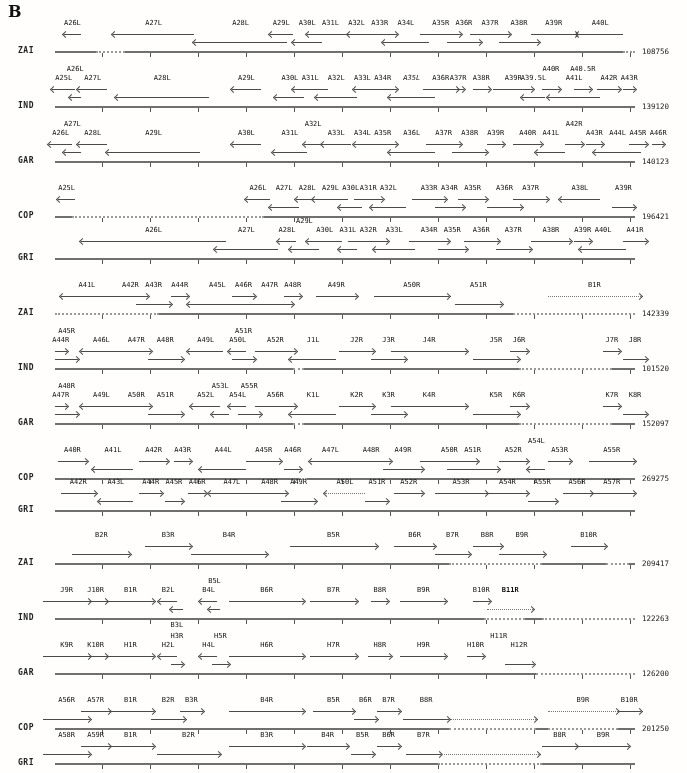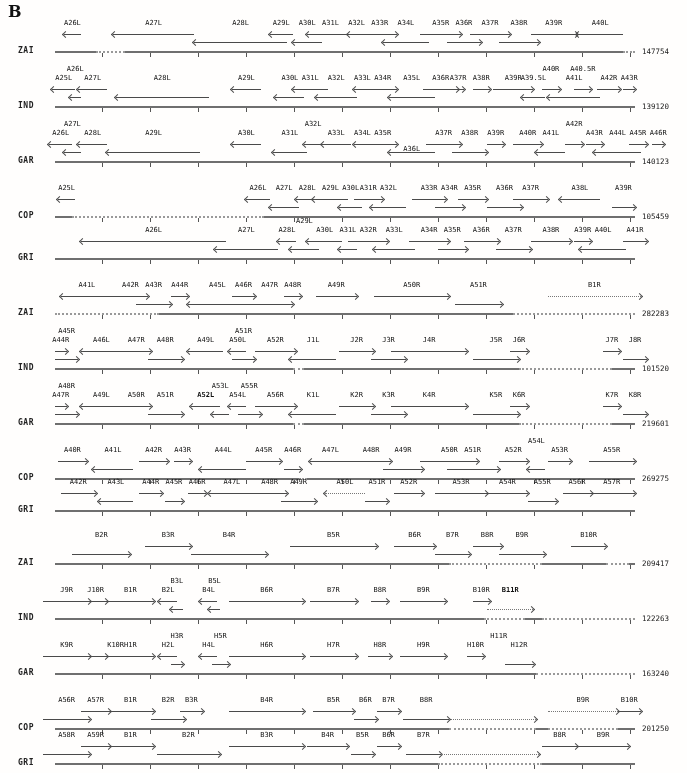--- a/index.html
+++ b/index.html
@@ -25,21 +25,21 @@
   .arr.L::after{left:-1px;transform:rotate(45deg);}
   .arr.R::after{right:-1px;transform:rotate(225deg);}
 </style>
 </head>
 <body>
 
 <div id="figure">
   <div id="panel-label">B</div>
 <div class="row" style="top: 11px;">
       <span class="strain">ZAI</span>
-      <span class="num">147754</span>
+      <span class="num">108756</span>
       <div class="track">
         <div class="seg" style="left: 0%; width: 7%;"></div>
         <div class="seg d" style="left: 7%; width: 5%;"></div>
         <div class="seg" style="left: 12%; width: 86%;"></div>
         <div class="seg d" style="left: 98%; width: 2%;"></div>
         <div class="ticks"></div>
         <span class="glabel t1" style="left: 3%;">A26L</span>
         <div class="arr L a1" style="left: 1.5%; width: 3%;"></div>
         <span class="glabel t1" style="left: 17%;">A27L</span>
         <div class="arr L a1" style="left: 10%; width: 14%;"></div>
@@ -90,21 +90,21 @@
         <span class="glabel t1" style="left: 40.5%;">A30L</span>
         <div class="arr L a2" style="left: 38%; width: 5%;"></div>
         <span class="glabel t1" style="left: 44%;">A31L</span>
         <div class="arr L a1" style="left: 41%; width: 6%;"></div>
         <span class="glabel t1" style="left: 48.5%;">A32L</span>
         <div class="arr L a2" style="left: 45%; width: 7%;"></div>
         <span class="glabel t1" style="left: 53%;">A33L</span>
         <div class="arr L a1" style="left: 51.5%; width: 3%;"></div>
         <span class="glabel t1" style="left: 56.5%;">A34R</span>
         <div class="arr R a1" style="left: 54%; width: 5%;"></div>
-        <span class="glabel t1" style="left: 61.5%;">A35L</span>
+        <span class="glabel t1" style="left: 61.5%; font-style: italic;">A35L</span>
         <div class="arr L a2" style="left: 57.5%; width: 8%;"></div>
         <span class="glabel t1" style="left: 66.5%;">A36R</span>
         <div class="arr R a1" style="left: 63.5%; width: 6%;"></div>
         <span class="glabel t1" style="left: 69.5%;">A37R</span>
         <div class="arr R a1" style="left: 68.5%; width: 2%;"></div>
         <span class="glabel t1" style="left: 73.5%;">A38R</span>
         <div class="arr R a1" style="left: 72%; width: 3%;"></div>
         <span class="glabel t1" style="left: 79%;">A39R</span>
         <div class="arr R a1" style="left: 75.5%; width: 7%;"></div>
         <span class="glabel t1" style="left: 82.5%;">A39.5L</span>
@@ -140,21 +140,21 @@
         <span class="glabel t1" style="left: 40.5%;">A31L</span>
         <div class="arr L a2" style="left: 37.5%; width: 6%;"></div>
         <span class="glabel t0" style="left: 44.5%;">A32L</span>
         <div class="arr L a1" style="left: 43%; width: 3%;"></div>
         <span class="glabel t1" style="left: 48.5%;">A33L</span>
         <div class="arr L a1" style="left: 46%; width: 5%;"></div>
         <span class="glabel t1" style="left: 53%;">A34L</span>
         <div class="arr L a1" style="left: 51.5%; width: 3%;"></div>
         <span class="glabel t1" style="left: 56.5%;">A35R</span>
         <div class="arr R a1" style="left: 54%; width: 5%;"></div>
-        <span class="glabel t1" style="left: 61.5%; margin-top: 16px;">A36L</span>
+        <span class="glabel t1" style="left: 61.5%;">A36L</span>
         <div class="arr L a2" style="left: 57.5%; width: 8%;"></div>
         <span class="glabel t1" style="left: 67%;">A37R</span>
         <div class="arr R a1" style="left: 64%; width: 6%;"></div>
         <span class="glabel t1" style="left: 71.5%;">A38R</span>
         <div class="arr R a2" style="left: 68.5%; width: 6%;"></div>
         <span class="glabel t1" style="left: 76%;">A39R</span>
         <div class="arr R a1" style="left: 74.5%; width: 3%;"></div>
         <span class="glabel t1" style="left: 81.5%;">A40R</span>
         <div class="arr R a1" style="left: 79%; width: 5%;"></div>
         <span class="glabel t1" style="left: 85.5%;">A41L</span>
@@ -166,21 +166,21 @@
         <span class="glabel t1" style="left: 97%;">A44L</span>
         <div class="arr L a2" style="left: 93%; width: 8%;"></div>
         <span class="glabel t1" style="left: 100.5%;">A45R</span>
         <div class="arr R a1" style="left: 99%; width: 3%;"></div>
         <span class="glabel t1" style="left: 104%;">A46R</span>
         <div class="arr R a1" style="left: 103%; width: 2%;"></div>
       </div>
     </div>
     <div class="row" style="top: 176px;">
       <span class="strain">COP</span>
-      <span class="num">105459</span>
+      <span class="num">196421</span>
       <div class="track">
         <div class="seg" style="left: 0%; width: 3%;"></div>
         <div class="seg d" style="left: 3%; width: 33%;"></div>
         <div class="seg" style="left: 36%; width: 64%;"></div>
         <div class="ticks"></div>
         <span class="glabel t1" style="left: 2%;">A25L</span>
         <div class="arr L a1" style="left: 0.5%; width: 3%;"></div>
         <span class="glabel t1" style="left: 35%;">A26L</span>
         <div class="arr L a1" style="left: 33%; width: 4%;"></div>
         <span class="glabel t1" style="left: 39.5%;">A27L</span>
@@ -245,21 +245,21 @@
         <span class="glabel t1" style="left: 91%;">A39R</span>
         <div class="arr R a1" style="left: 89.5%; width: 3%;"></div>
         <span class="glabel t1" style="left: 94.5%;">A40L</span>
         <div class="arr L a2" style="left: 90.5%; width: 8%;"></div>
         <span class="glabel t1" style="left: 100%;">A41R</span>
         <div class="arr R a1" style="left: 98%; width: 4%;"></div>
       </div>
     </div>
     <div class="row" style="top: 273px;">
       <span class="strain">ZAI</span>
-      <span class="num">282283</span>
+      <span class="num">142339</span>
       <div class="track">
         <div class="seg d" style="left: 0%; width: 18%;"></div>
         <div class="seg" style="left: 18%; width: 61%;"></div>
         <div class="seg d" style="left: 79%; width: 21%;"></div>
         <div class="ticks"></div>
         <span class="glabel t1" style="left: 5.5%;">A41L</span>
         <div class="arr L a1" style="left: 1%; width: 9%;"></div>
         <span class="glabel t1" style="left: 13%;">A42R</span>
         <div class="arr R a1" style="left: 10%; width: 6%;"></div>
         <span class="glabel t1" style="left: 17%;">A43R</span>
@@ -325,39 +325,39 @@
         <span class="glabel t1" style="left: 80%;">J6R</span>
         <div class="arr R a1" style="left: 78.5%; width: 3%;"></div>
         <span class="glabel t1" style="left: 96%;">J7R</span>
         <div class="arr R a1" style="left: 94.5%; width: 3%;"></div>
         <span class="glabel t1" style="left: 100%;">J8R</span>
         <div class="arr R a2" style="left: 98%; width: 4%;"></div>
       </div>
     </div>
     <div class="row" style="top: 383px;">
       <span class="strain">GAR</span>
-      <span class="num">219601</span>
+      <span class="num">152097</span>
       <div class="track">
         <div class="seg" style="left: 0%; width: 41%;"></div>
         <div class="seg d" style="left: 41%; width: 2%;"></div>
         <div class="seg" style="left: 43%; width: 37%;"></div>
         <div class="seg d" style="left: 80%; width: 16%;"></div>
         <div class="seg" style="left: 96%; width: 4%;"></div>
         <div class="ticks"></div>
         <span class="glabel t0" style="left: 2%;">A48R</span>
         <div class="arr R a2" style="left: 0%; width: 4%;"></div>
         <span class="glabel t1" style="left: 1%;">A47R</span>
         <div class="arr R a1" style="left: 0%; width: 2%;"></div>
         <span class="glabel t1" style="left: 8%;">A49L</span>
         <div class="arr L a1" style="left: 4.5%; width: 7%;"></div>
         <span class="glabel t1" style="left: 14%;">A50R</span>
         <div class="arr R a1" style="left: 11.5%; width: 5%;"></div>
         <span class="glabel t1" style="left: 19%;">A51R</span>
         <div class="arr R a2" style="left: 16%; width: 6%;"></div>
-        <span class="glabel t1" style="left: 26%; font-weight: bold;">A52L</span>
+        <span class="glabel t1" style="left: 26%;">A52L</span>
         <div class="arr L a1" style="left: 23.5%; width: 5%;"></div>
         <span class="glabel t0" style="left: 28.5%;">A53L</span>
         <div class="arr L a2" style="left: 27%; width: 3%;"></div>
         <span class="glabel t0" style="left: 33.5%;">A55R</span>
         <div class="arr R a2" style="left: 31.5%; width: 4%;"></div>
         <span class="glabel t1" style="left: 31.5%;">A54L</span>
         <div class="arr L a1" style="left: 30%; width: 3%;"></div>
         <span class="glabel t1" style="left: 38%;">A56R</span>
         <div class="arr R a1" style="left: 34.5%; width: 7%;"></div>
         <span class="glabel t1" style="left: 44.5%;">K1L</span>
@@ -497,21 +497,21 @@
         <div class="seg d" style="left: 74%; width: 7%;"></div>
         <div class="seg" style="left: 81%; width: 3%;"></div>
         <div class="seg d" style="left: 84%; width: 16%;"></div>
         <div class="ticks"></div>
         <span class="glabel t1" style="left: 2%;">J9R</span>
         <div class="arr R a1" style="left: -2%; width: 8%;"></div>
         <span class="glabel t1" style="left: 7%;">J10R</span>
         <div class="arr R a1" style="left: 5%; width: 4%;"></div>
         <span class="glabel t1" style="left: 13%;">B1R</span>
         <div class="arr R a1" style="left: 9%; width: 8%;"></div>
-        <span class="glabel t0" style="left: 21%;">B3L</span>
+        <span class="glabel t0" style="left: 21%; margin-top: 44px;">B3L</span>
         <div class="arr L a2" style="left: 20%; width: 2%;"></div>
         <span class="glabel t1" style="left: 19.5%;">B2L</span>
         <div class="arr L a1" style="left: 18%; width: 3%;"></div>
         <span class="glabel t0" style="left: 27.5%;">B5L</span>
         <div class="arr L a2" style="left: 26.5%; width: 2%;"></div>
         <span class="glabel t1" style="left: 26.5%;">B4L</span>
         <div class="arr L a1" style="left: 25%; width: 3%;"></div>
         <span class="glabel t1" style="left: 36.5%;">B6R</span>
         <div class="arr R a1" style="left: 30%; width: 13%;"></div>
         <span class="glabel t1" style="left: 48%;">B7R</span>
@@ -521,28 +521,28 @@
         <span class="glabel t1" style="left: 63.5%;">B9R</span>
         <div class="arr R a1" style="left: 59.5%; width: 8%;"></div>
         <span class="glabel t1" style="left: 73.5%;">B10R</span>
         <div class="arr R a1" style="left: 72%; width: 3%;"></div>
         <span class="glabel t1" style="left: 78.5%; font-weight: bold;">B11R</span>
         <div class="arr R a2 dot" style="left: 74.5%; width: 8%;"></div>
       </div>
     </div>
     <div class="row" style="top: 633px;">
       <span class="strain">GAR</span>
-      <span class="num">163240</span>
+      <span class="num">126200</span>
       <div class="track">
         <div class="seg" style="left: 0%; width: 83%;"></div>
         <div class="seg d" style="left: 83%; width: 17%;"></div>
         <div class="ticks"></div>
         <span class="glabel t1" style="left: 2%;">K9R</span>
         <div class="arr R a1" style="left: -2%; width: 8%;"></div>
-        <span class="glabel t1" style="left: 7%; margin-left: 20px;">K10R</span>
+        <span class="glabel t1" style="left: 7%;">K10R</span>
         <div class="arr R a1" style="left: 5%; width: 4%;"></div>
         <span class="glabel t1" style="left: 13%;">H1R</span>
         <div class="arr R a1" style="left: 9%; width: 8%;"></div>
         <span class="glabel t0" style="left: 21%;">H3R</span>
         <div class="arr R a2" style="left: 20%; width: 2%;"></div>
         <span class="glabel t1" style="left: 19.5%;">H2L</span>
         <div class="arr L a1" style="left: 18%; width: 3%;"></div>
         <span class="glabel t0" style="left: 28.5%;">H5R</span>
         <div class="arr R a2" style="left: 27%; width: 3%;"></div>
         <span class="glabel t1" style="left: 26.5%;">H4L</span>

